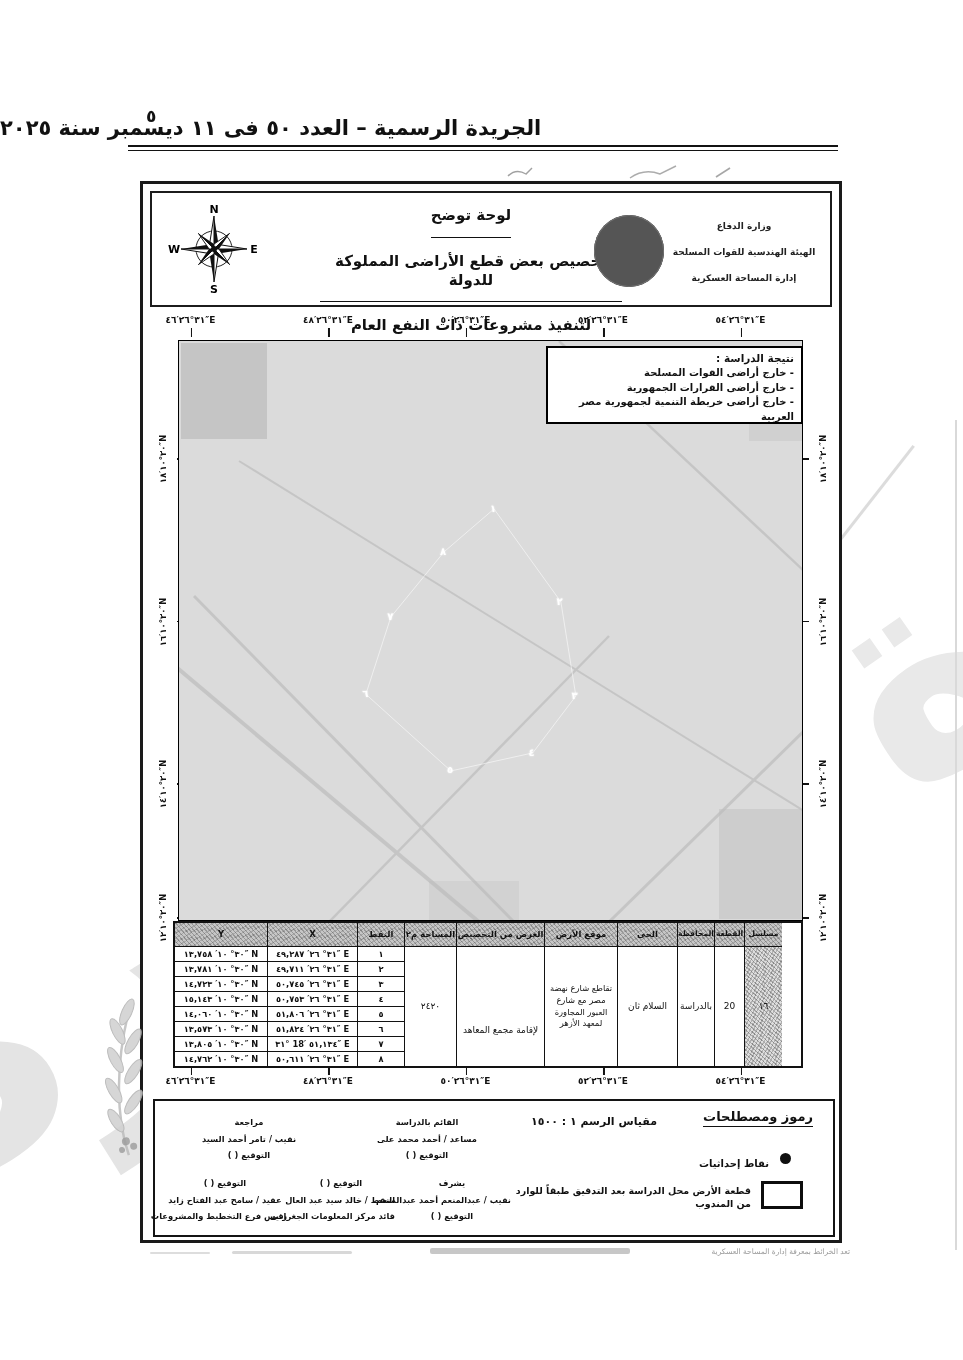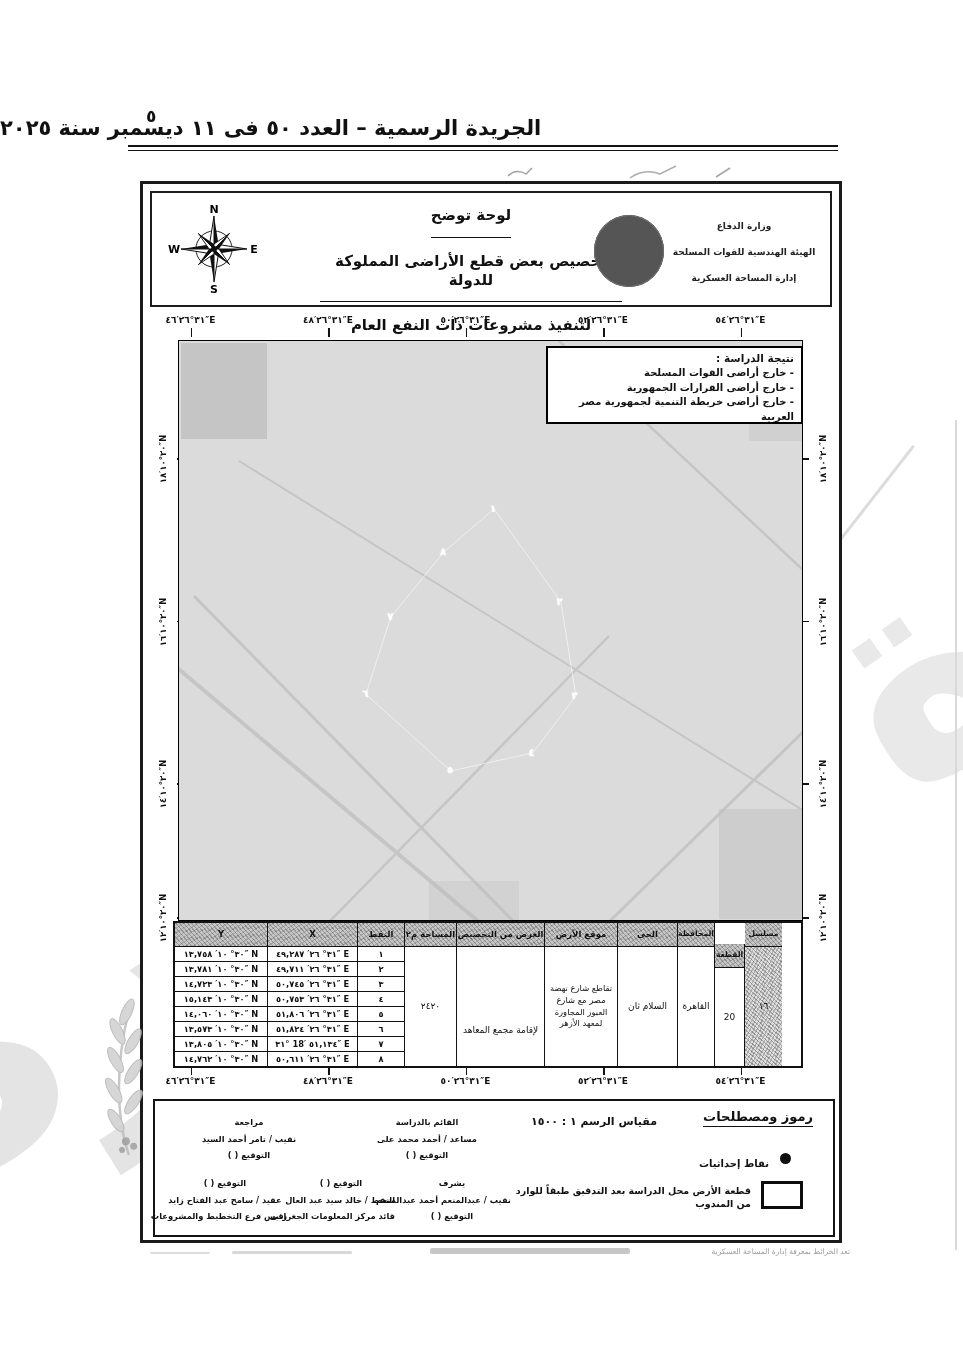--- a/index.html
+++ b/index.html
@@ -350,23 +350,23 @@
       <div class="col" style="width:73px;">
         <div class="hd">موقع الأرض</div>
         <div class="body" style="font-size:8.4px;">تقاطع شارع نهضة مصر مع شارع العبور المجاورة لمعهد الأزهر</div>
       </div>
       <div class="col" style="width:60px;justify-content:space-between;">
         <div class="hd">الحى</div>
         <div class="body">السلام ثان</div>
       </div>
       <div class="col" style="width:37px;">
         <div class="hd" style="font-size:7.6px;">المحافظة</div>
-        <div class="body">القاهرة</div>
-      </div>
-      <div class="col" style="width:30px;margin-top:21px;">
+        <div class="body">بالدراسة</div>
+      </div>
+      <div class="col" style="width:30px;">
         <div class="hd" style="font-size:7.6px;">القطعة</div>
         <div class="body">20</div>
       </div>
       <div class="col stamped" style="width:37px;border-right:none;">
         <div class="hd" style="font-size:7.6px;">مسلسل</div>
         <div class="body">١٦</div>
       </div>
     </div>
 
     <div class="coord-strip bot-strip" style="top:892px;">

